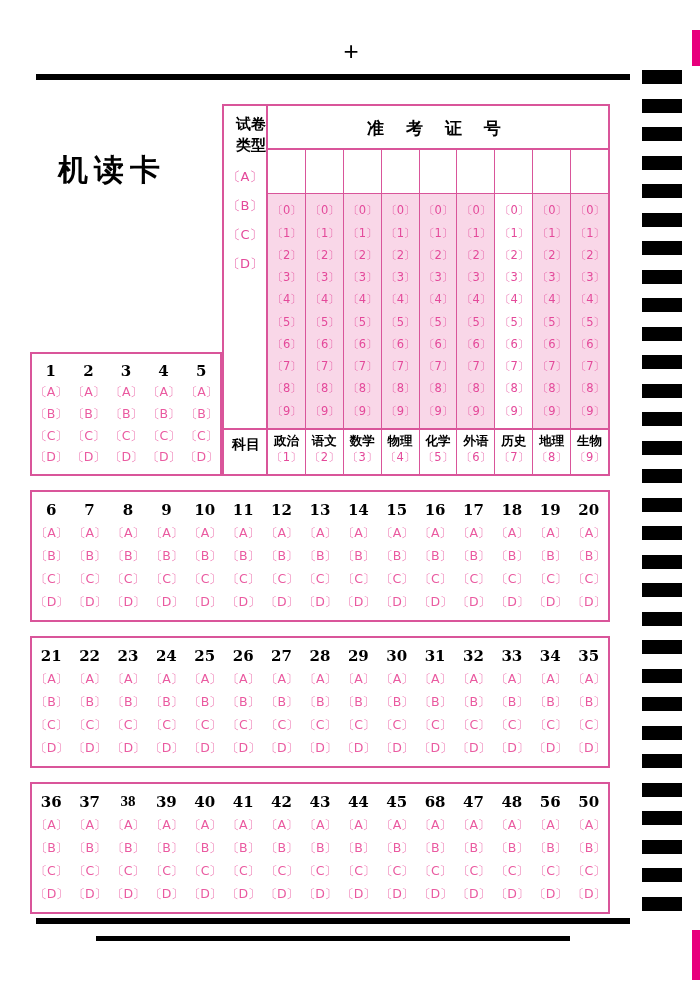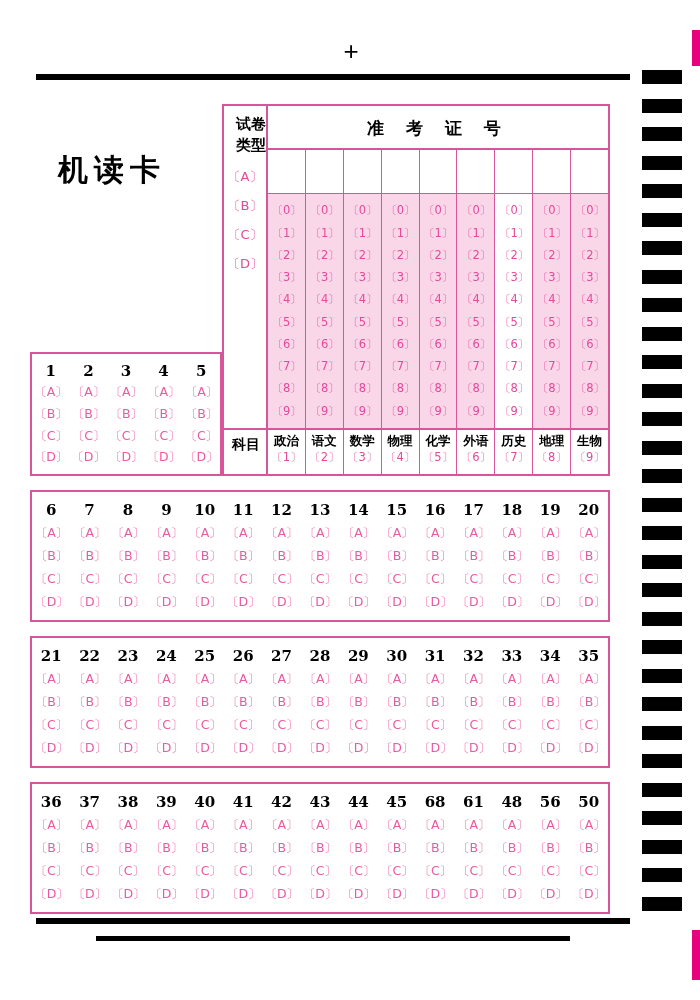--- a/index.html
+++ b/index.html
@@ -700,30 +700,30 @@
           <div class="opt-cell" style="width: 6.66667%;">〔D〕</div>
           <div class="opt-cell" style="width: 6.66667%;">〔D〕</div>
         </div>
       </div>
     </div>
   <div class="block" id="block-3" style="left: 30px; top: 782px; width: 580px; height: 132px;">
       <div class="block-inner">
         <div class="num-row">
           <div class="num-cell" style="width: 6.66667%;">36</div>
           <div class="num-cell" style="width: 6.66667%;">37</div>
-          <div class="num-cell" style="width: 6.66667%;">38</div>
+          <div class="num-cell" style="width: 6.66667%; font-family: Liberation Serif, serif;">38</div>
           <div class="num-cell" style="width: 6.66667%;">39</div>
           <div class="num-cell" style="width: 6.66667%;">40</div>
           <div class="num-cell" style="width: 6.66667%;">41</div>
           <div class="num-cell" style="width: 6.66667%;">42</div>
           <div class="num-cell" style="width: 6.66667%;">43</div>
           <div class="num-cell" style="width: 6.66667%;">44</div>
           <div class="num-cell" style="width: 6.66667%;">45</div>
           <div class="num-cell" style="width: 6.66667%;">68</div>
-          <div class="num-cell" style="width: 6.66667%;">61</div>
+          <div class="num-cell" style="width: 6.66667%;">47</div>
           <div class="num-cell" style="width: 6.66667%;">48</div>
           <div class="num-cell" style="width: 6.66667%;">56</div>
           <div class="num-cell" style="width: 6.66667%;">50</div>
         </div>
         <div class="opt-row">
           <div class="opt-cell" style="width: 6.66667%;">〔A〕</div>
           <div class="opt-cell" style="width: 6.66667%;">〔A〕</div>
           <div class="opt-cell" style="width: 6.66667%;">〔A〕</div>
           <div class="opt-cell" style="width: 6.66667%;">〔A〕</div>
           <div class="opt-cell" style="width: 6.66667%;">〔A〕</div>

